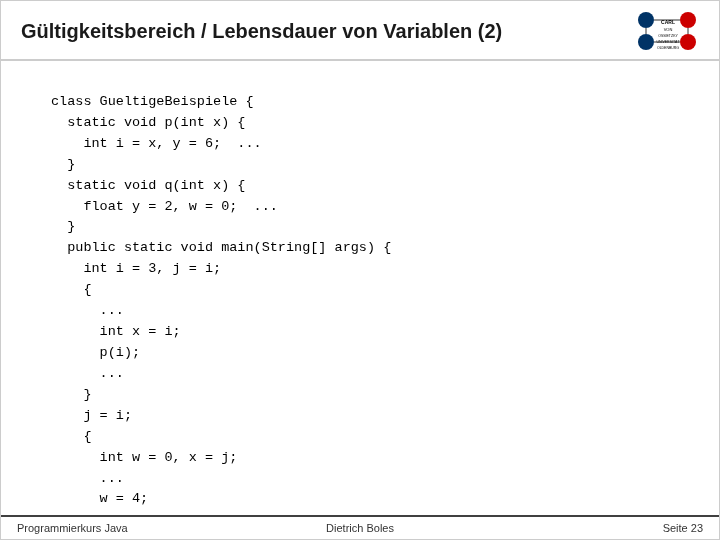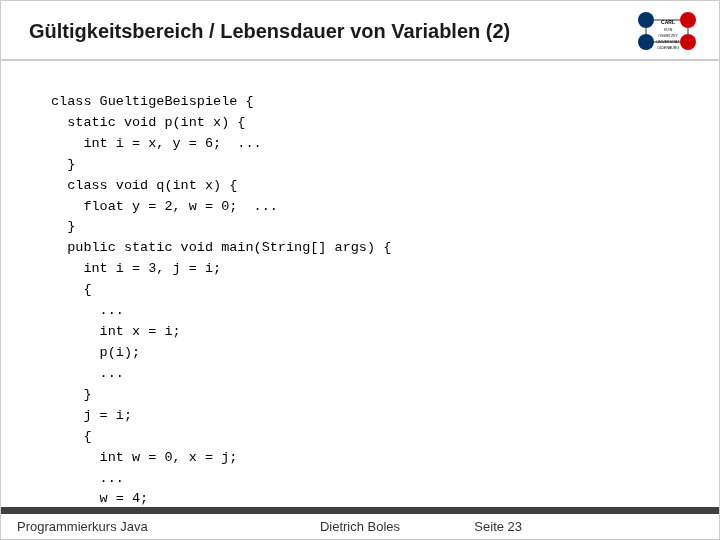--- a/index.html
+++ b/index.html
@@ -18,21 +18,21 @@
       display: flex;
       flex-direction: column;
       background: #ffffff;
       border: 1px solid #cccccc;
     }
 
     .header {
       display: flex;
       align-items: center;
       justify-content: space-between;
-      padding: 8px 16px 6px 28px;
+      padding: 8px 16px 6px 20px;
       border-bottom: 2px solid #cccccc;
       background: #ffffff;
     }
 
     .header-title {
       font-size: 20px;
       font-weight: bold;
       color: #1a1a1a;
     }
 
@@ -65,37 +65,37 @@
 
     .bold-line {
       font-weight: normal;
     }
 
     .footer {
       display: flex;
       align-items: center;
       justify-content: space-between;
       padding: 5px 16px;
-      border-top: 7px solid #404040;
+      border-top: 2px solid #404040;
       background: #ffffff;
-      font-size: 13px;
+      font-size: 11px;
       color: #333333;
     }
 
     .footer-item {
       flex: 1;
       text-align: center;
     }
 
     .footer-item:first-child {
       text-align: left;
     }
 
     .footer-item:last-child {
-      text-align: left;
+      text-align: right;
     }
   </style>
 </head>
 <body>
 
 <div class="slide">
 
   <div class="header">
     <span class="header-title">Gültigkeitsbereich / Lebensdauer von Variablen (2)</span>
     <div class="logo-area">
@@ -123,21 +123,21 @@
       </svg>
     </div>
   </div>
 
   <div class="content">
     <div class="code-block">
 <span>class GueltigeBeispiele {</span>
 <span>  static void p(int x) {</span>
 <span>    int i = x, y = 6;  ...</span>
 <span>  }</span>
-<span>  class void q(int x) {</span>
+<span>  static void q(int x) {</span>
 <span>    float y = 2, w = 0;  ...</span>
 <span>  }</span>
 <span>  public static void main(String[] args) {</span>
 <span class="bold-line">    int i = 3, j = i;</span>
 <span>    {</span>
 <span>      ...</span>
 <span>      int x = i;</span>
 <span>      p(i);</span>
 <span>      ...</span>
 <span>    }</span>

